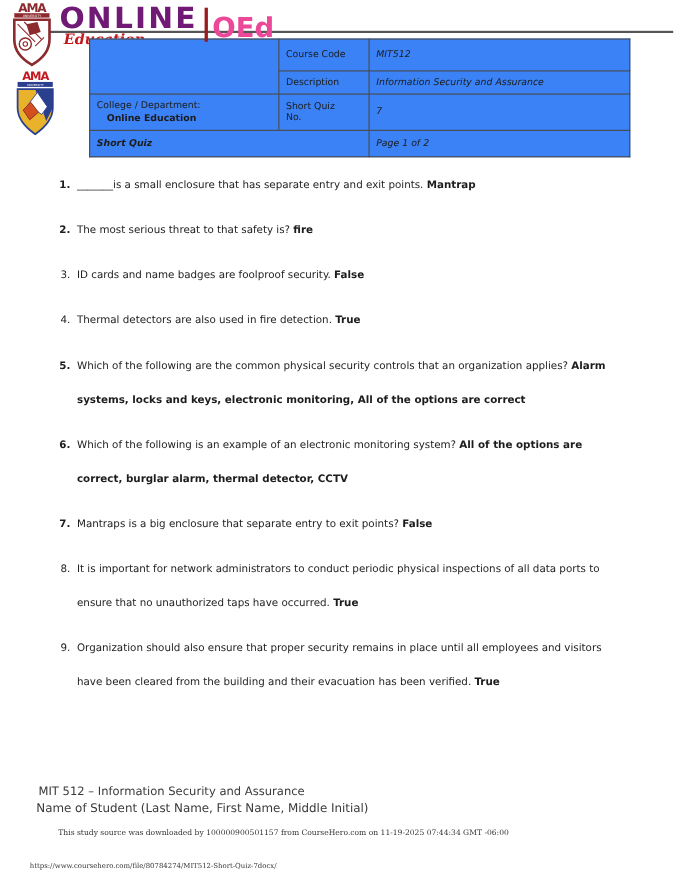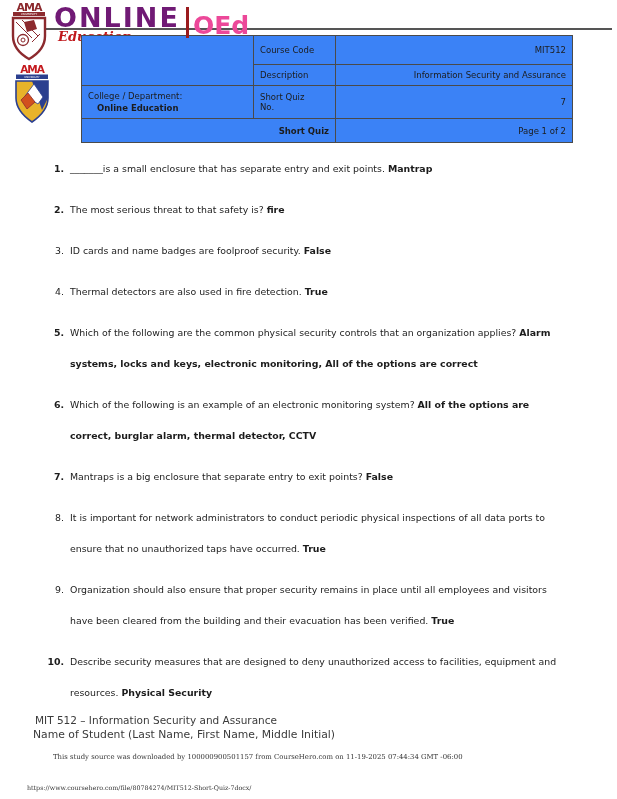--- a/index.html
+++ b/index.html
@@ -16,21 +16,21 @@
   .edu-script{position:absolute;left:58px;top:29px;font-family:"DejaVu Serif",serif;
     font-style:italic;font-weight:bold;font-size:13px;color:#c0181c;z-index:1;}
   .seal{position:absolute;z-index:3;}
   .seal1{left:8px;top:2px;}
   .seal2{left:12px;top:64px;}
   
   table.hdr{position:absolute;left:81px;top:35px;border-collapse:collapse;table-layout:fixed;
     background:#3b82f6;z-index:2;}
   table.hdr td{border:1px solid #4a4a4a;font-size:8.5px;padding:2px 6px;vertical-align:middle;
     overflow:hidden;}
-  td.c{text-align:right;}
+  td.c{text-align:left;font-style:italic;}
   td.val{font-size:9px;}
   td.topv{vertical-align:top;padding-top:3px;}
   .dept-label{display:block;}
   .dept-value{display:block;font-weight:bold;margin-left:9px;margin-top:2px;}
   .quizno-label{display:inline-block;max-width:52px;}
   .doc-title{font-weight:bold;font-size:13px;}
   .page-label{font-size:9.5px;}
   
   .questions{position:absolute;left:0;top:153px;width:617px;z-index:1;}
   .q{position:relative;padding:0 45px 0 70px;line-height:31px;margin-bottom:10px;
@@ -116,19 +116,18 @@
 <div class="questions">
     <div class="q"><span class="q-num bold">1.</span><span class="q-text">_______is a small enclosure that has separate entry and exit points. </span><span class="q-answer">Mantrap</span></div>
     <div class="q"><span class="q-num bold">2.</span><span class="q-text">The most serious threat to that safety is? </span><span class="q-answer">fire</span></div>
     <div class="q"><span class="q-num">3.</span><span class="q-text">ID cards and name badges are foolproof security. </span><span class="q-answer">False</span></div>
     <div class="q"><span class="q-num">4.</span><span class="q-text">Thermal detectors are also used in fire detection. </span><span class="q-answer">True</span></div>
     <div class="q"><span class="q-num bold">5.</span><span class="q-text">Which of the following are the common physical security controls that an organization applies? </span><span class="q-answer">Alarm systems, locks and keys, electronic monitoring, All of the options are correct</span></div>
     <div class="q"><span class="q-num bold">6.</span><span class="q-text">Which of the following is an example of an electronic monitoring system? </span><span class="q-answer">All of the options are correct, burglar alarm, thermal detector, CCTV</span></div>
     <div class="q"><span class="q-num bold">7.</span><span class="q-text">Mantraps is a big enclosure that separate entry to exit points? </span><span class="q-answer">False</span></div>
     <div class="q"><span class="q-num">8.</span><span class="q-text">It is important for network administrators to conduct periodic physical inspections of all data ports to ensure that no unauthorized taps have occurred. </span><span class="q-answer">True</span></div>
     <div class="q"><span class="q-num">9.</span><span class="q-text">Organization should also ensure that proper security remains in place until all employees and visitors have been cleared from the building and their evacuation has been verified. </span><span class="q-answer">True</span></div>
-    <div class="q"><span class="q-num bold">10.</span><span class="q-text">Describe security measures that are designed to deny unauthorized access to facilities, equipment and resources. </span><span class="q-answer">Physical Security</span></div>
   </div>
 
 <div class="f-course">MIT 512 – Information Security and Assurance</div>
 <div class="f-student">Name of Student (Last Name, First Name, Middle Initial)</div>
 <div class="f-download">This study source was downloaded by 100000900501157 from CourseHero.com on 11-19-2025 07:44:34 GMT -06:00</div>
 <div class="f-url">https://www.coursehero.com/file/80784274/MIT512-Short-Quiz-7docx/</div>
 
 </body></html>

